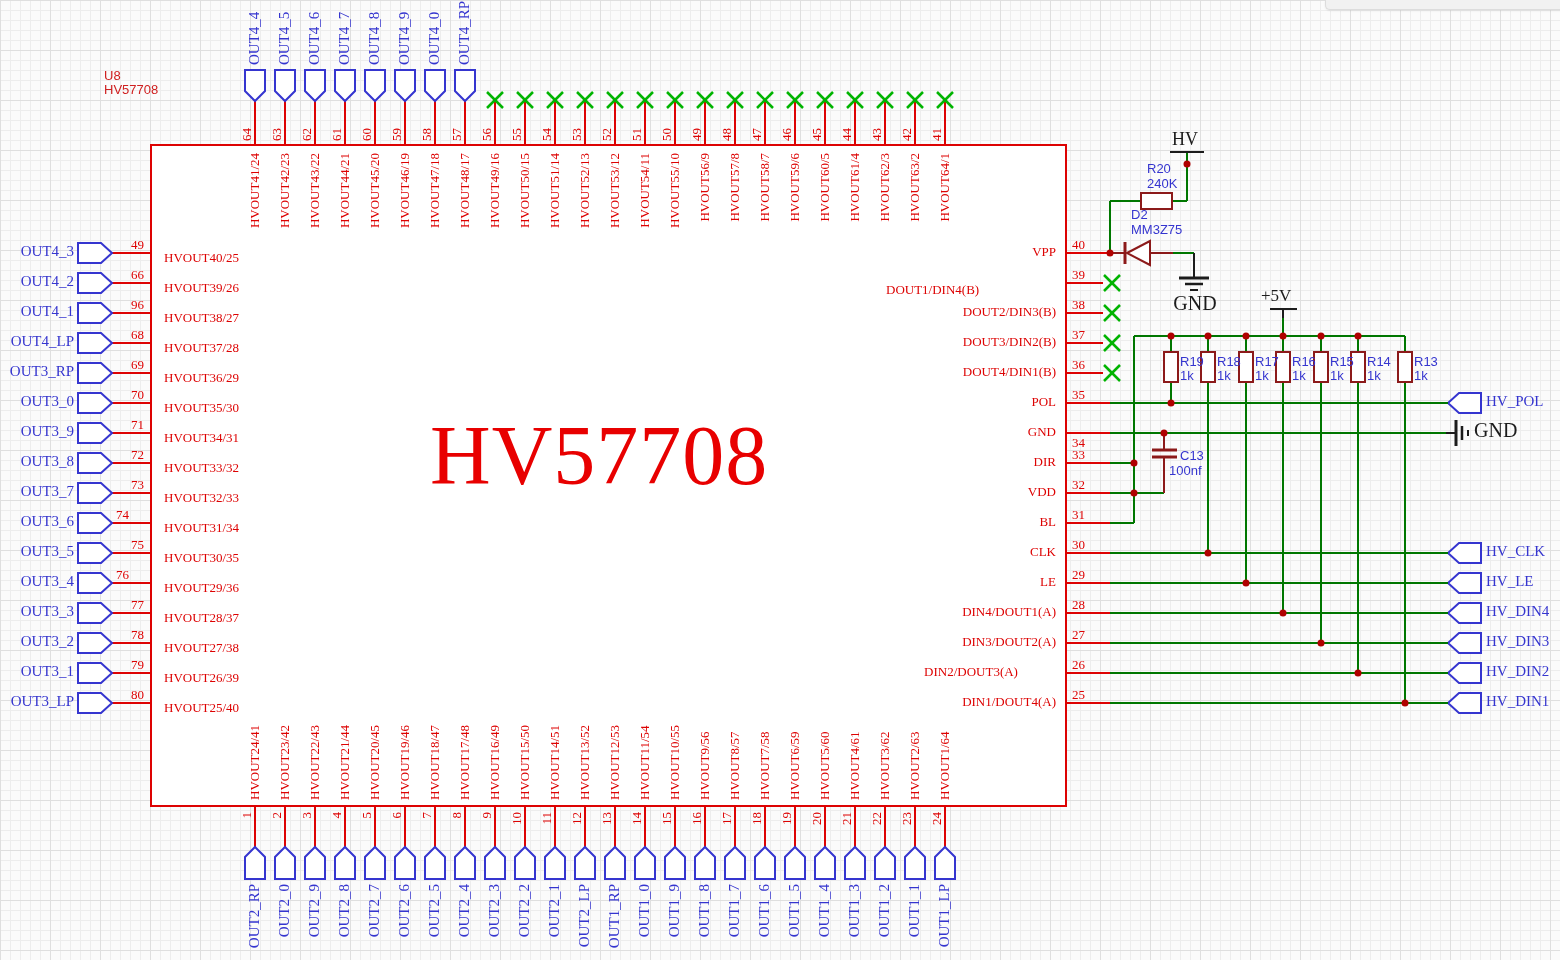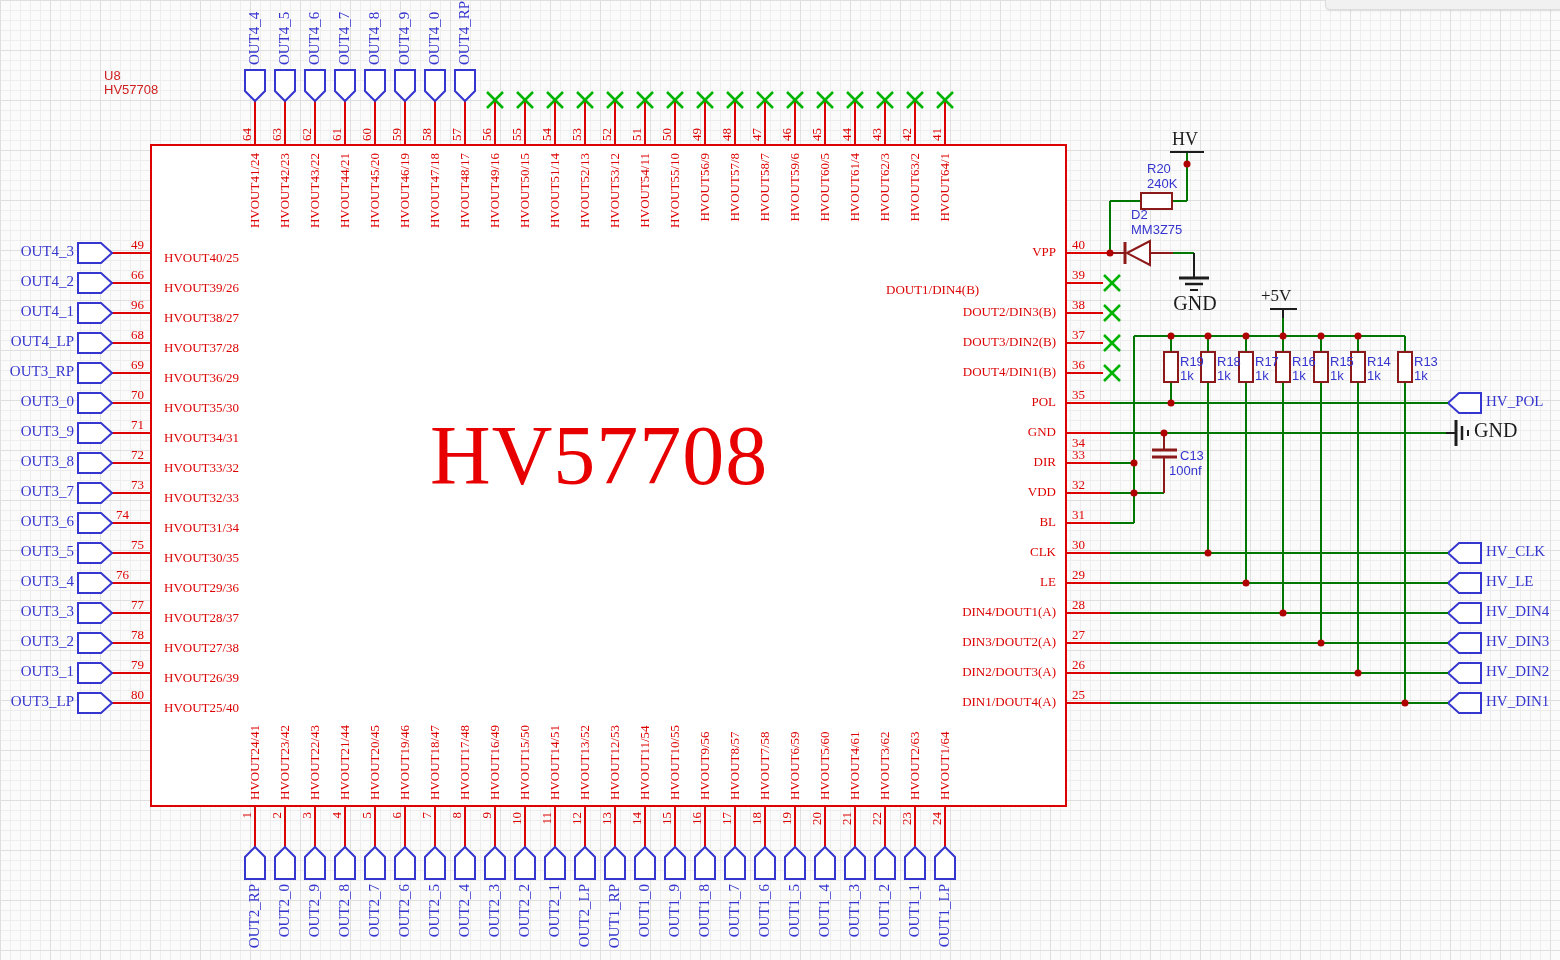--- a/index.html
+++ b/index.html
@@ -511,21 +511,21 @@
     <div class="lbl pinnum serif" style="left:1072px;top:568px">29</div>
     <div class="lbl pinname serif" style="left:886px;top:575px;width:170px;text-align:right">LE</div>
     <div class="lbl portname serif" style="left:1486px;top:574px">HV_LE</div>
     <div class="lbl pinnum serif" style="left:1072px;top:598px">28</div>
     <div class="lbl pinname serif" style="left:886px;top:605px;width:170px;text-align:right">DIN4/DOUT1(A)</div>
     <div class="lbl portname serif" style="left:1486px;top:604px">HV_DIN4</div>
     <div class="lbl pinnum serif" style="left:1072px;top:628px">27</div>
     <div class="lbl pinname serif" style="left:886px;top:635px;width:170px;text-align:right">DIN3/DOUT2(A)</div>
     <div class="lbl portname serif" style="left:1486px;top:634px">HV_DIN3</div>
     <div class="lbl pinnum serif" style="left:1072px;top:658px">26</div>
-    <div class="lbl pinname serif" style="left:886px;top:665px;width:170px;text-align:right">DIN2/DOUT3(A)</div>
+    <div class="lbl pinname serif" style="left:886px;top:665px;width:170px;text-align:center">DIN2/DOUT3(A)</div>
     <div class="lbl portname serif" style="left:1486px;top:664px">HV_DIN2</div>
     <div class="lbl pinnum serif" style="left:1072px;top:688px">25</div>
     <div class="lbl pinname serif" style="left:886px;top:695px;width:170px;text-align:right">DIN1/DOUT4(A)</div>
     <div class="lbl portname serif" style="left:1486px;top:694px">HV_DIN1</div>
     <div class="lbl clabel" style="left:1180px;top:355px">R19</div>
     <div class="lbl clabel" style="left:1180px;top:369px">1k</div>
     <div class="lbl clabel" style="left:1217px;top:355px">R18</div>
     <div class="lbl clabel" style="left:1217px;top:369px">1k</div>
     <div class="lbl clabel" style="left:1255px;top:355px">R17</div>
     <div class="lbl clabel" style="left:1255px;top:369px">1k</div>

